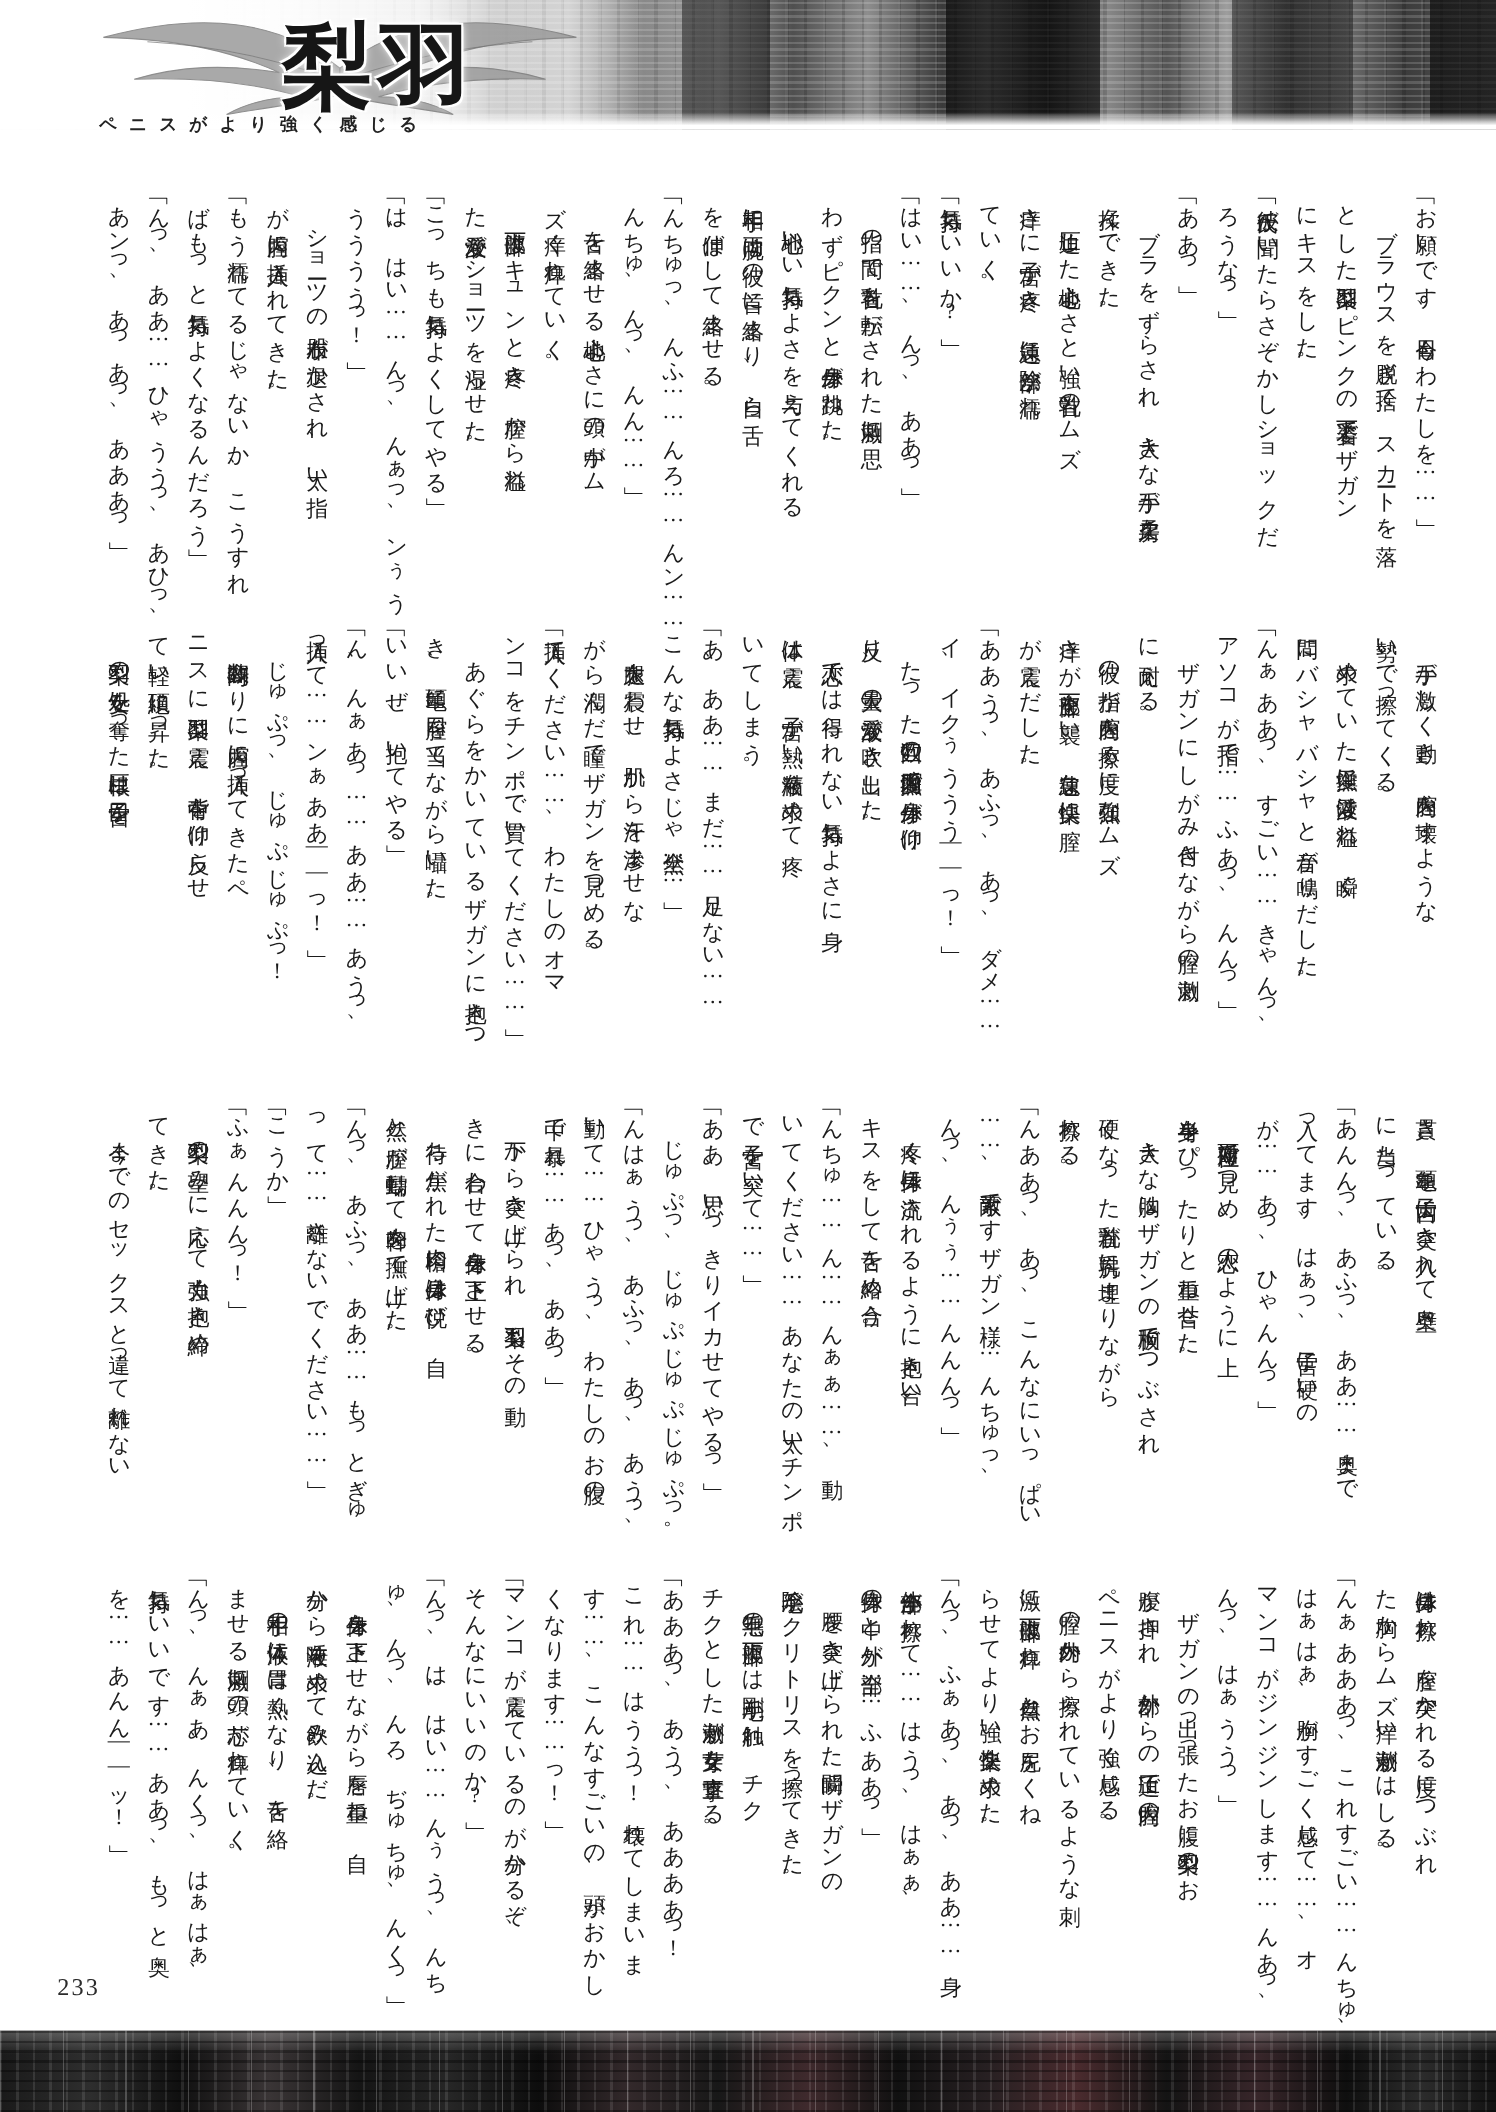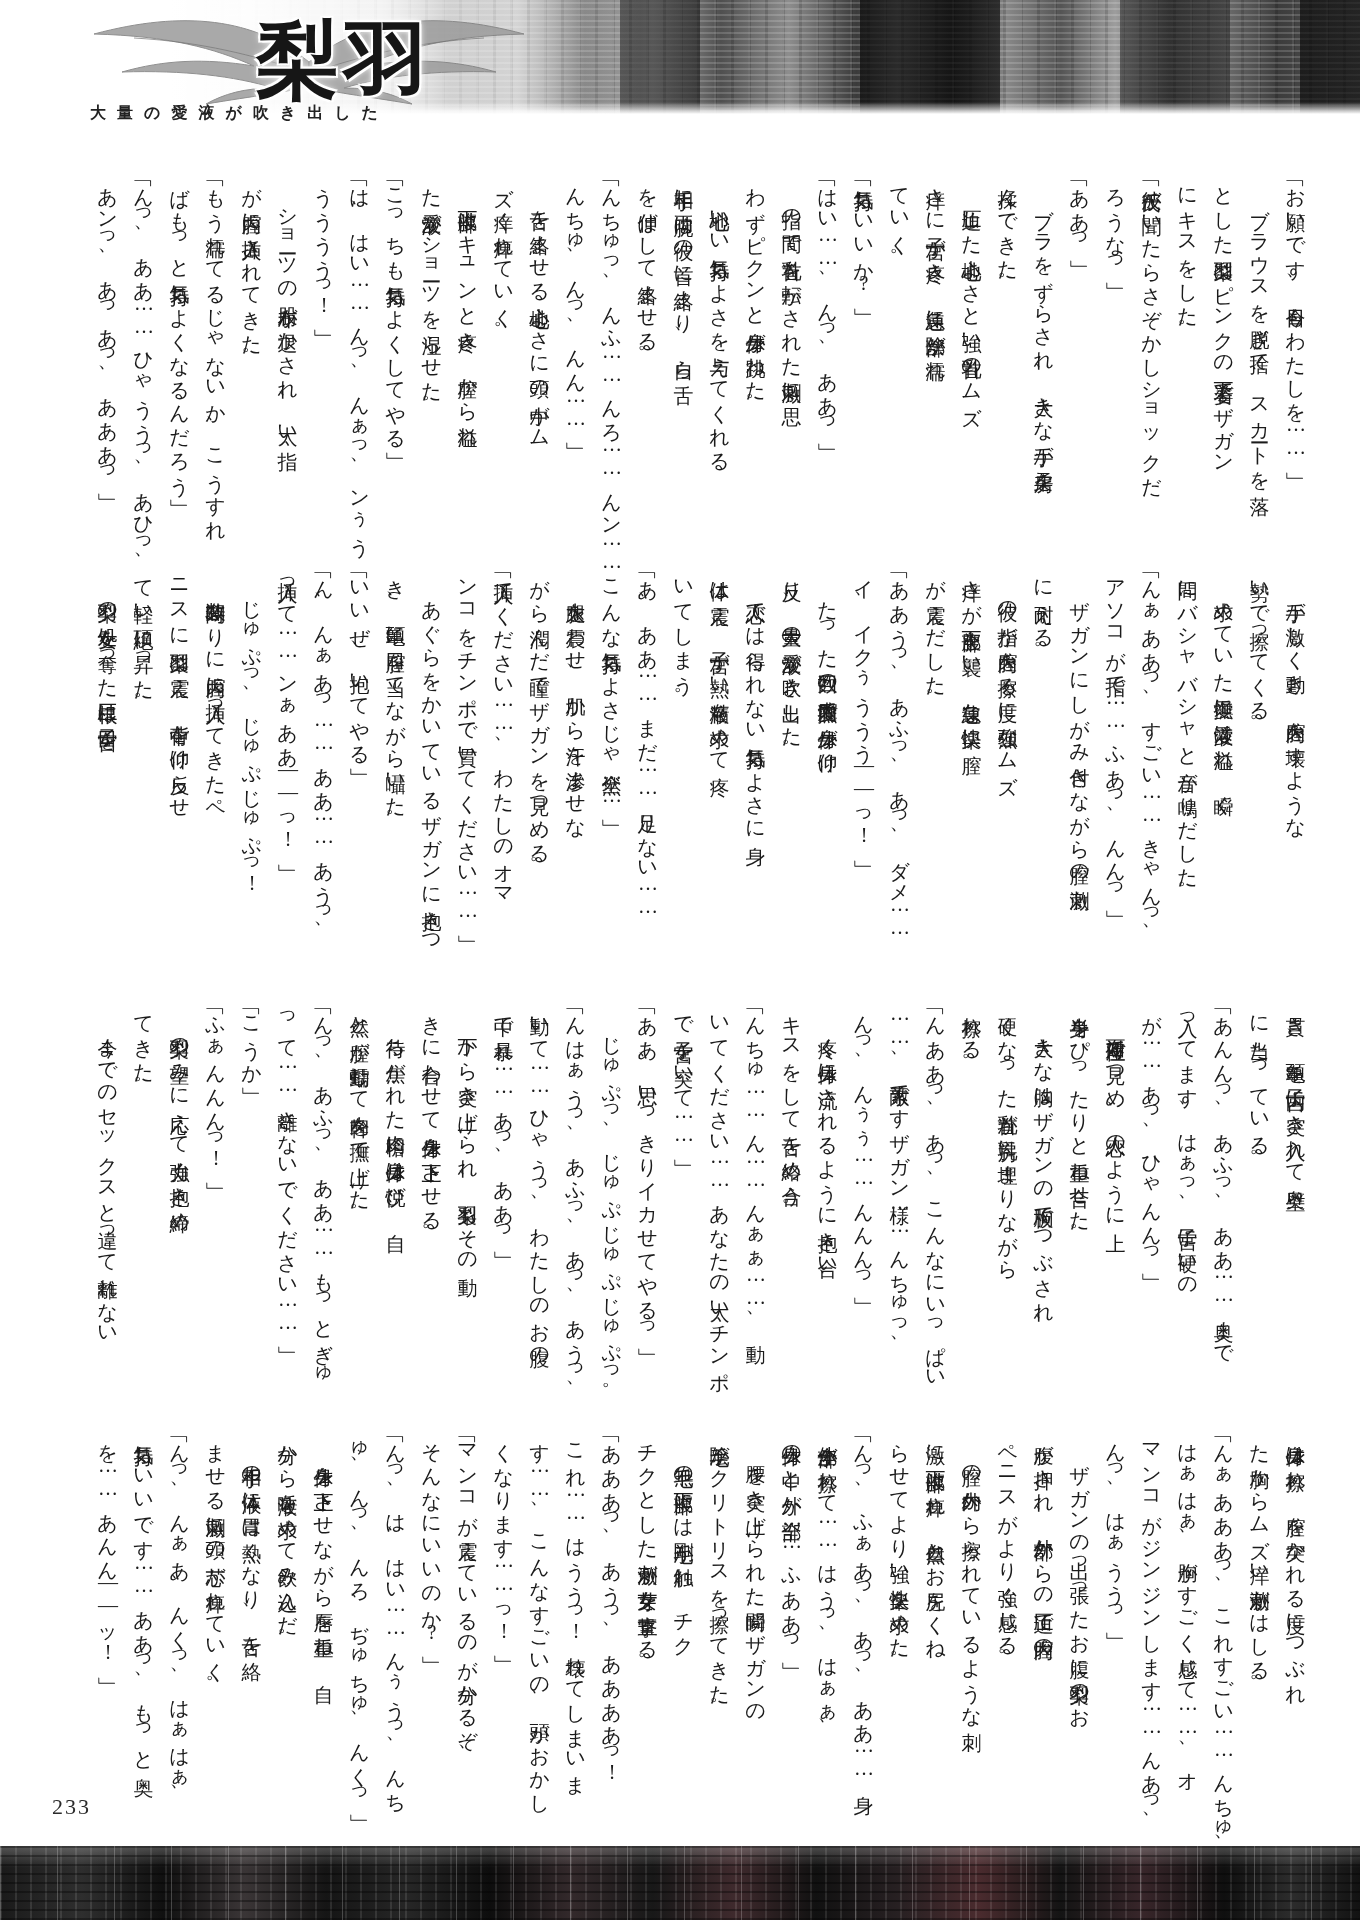--- a/index.html
+++ b/index.html
@@ -88,21 +88,21 @@
     <g fill="#9c9c9c" stroke="#7c7c7c" stroke-width="1">
       <path d="M235,54 C180,10 110,2 20,26 C95,28 140,40 180,58 C130,50 90,52 48,64 C110,62 160,68 200,80 C170,80 150,86 132,96 C180,88 215,84 235,78 Z" opacity="0.9"></path>
       <path d="M235,54 C290,10 360,2 450,26 C375,28 330,40 290,58 C340,50 380,52 422,64 C360,62 310,68 270,80 C300,80 320,86 338,96 C290,88 255,84 235,78 Z" opacity="0.9"></path>
     </g>
     <g fill="none" stroke="#6e6e6e" stroke-width="1" opacity="0.7">
       <path d="M60,30 C130,34 180,48 225,62"></path>
       <path d="M410,30 C340,34 290,48 245,62"></path>
     </g>
   </svg>
   <div class="logo-kanji">梨羽</div>
-  <div class="logo-sub">大量の愛液が吹き出した</div>
+  <div class="logo-sub">ペニスがより強く感じる</div>
 </div>
 
 <div class="band" style="top:174px;  height:384px;">
     <div class="tcol">「お願いです、今日もわたしを……」</div>
     <div class="tcol">　ブラウスを脱ぎ捨て、スカートを落</div>
     <div class="tcol">とした梨羽はピンクの下着姿でザガン</div>
     <div class="tcol">にキスをした。</div>
     <div class="tcol">「彼氏が聞いたらさぞかしショックだ</div>
     <div class="tcol">ろうなっ」</div>
     <div class="tcol">「ああっ」</div>

